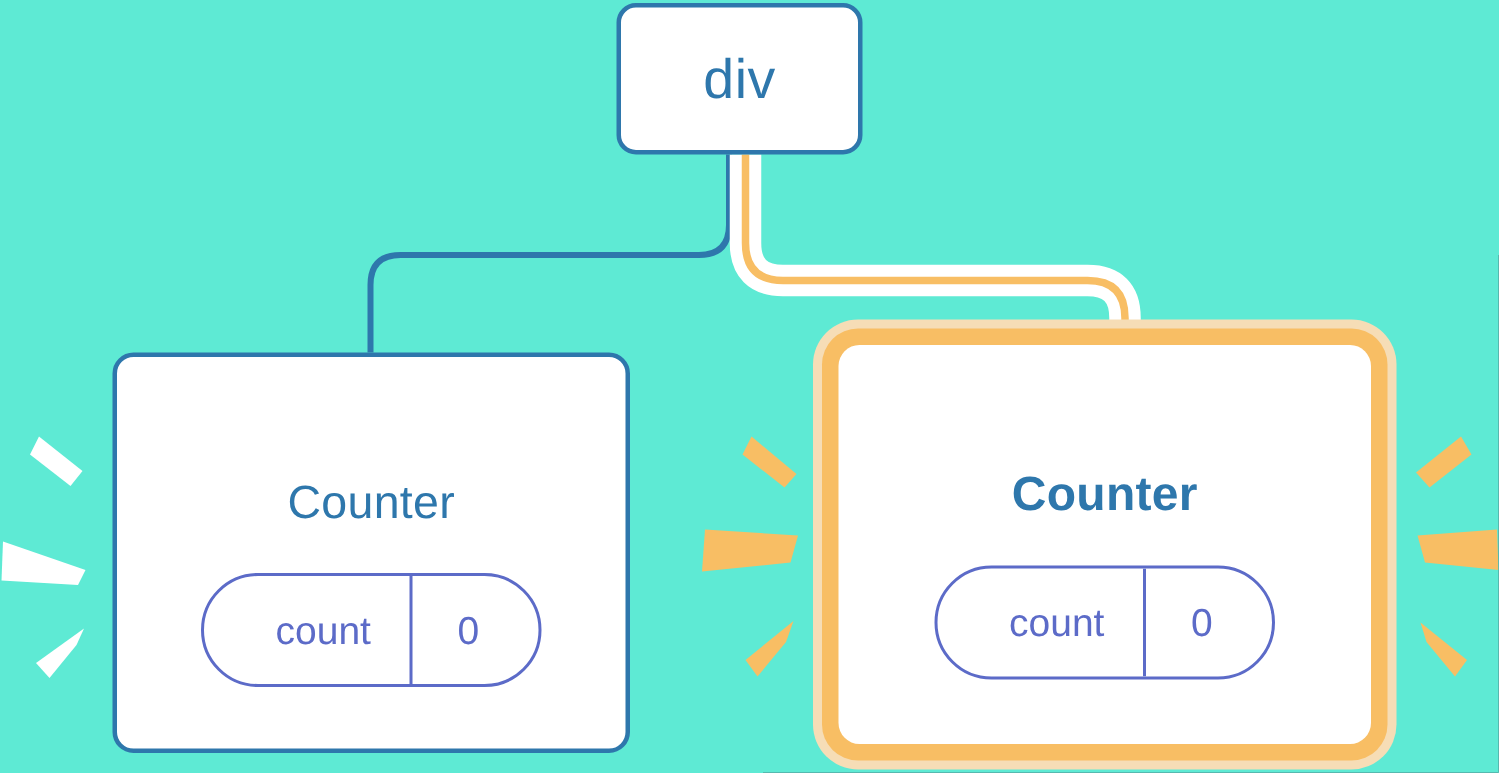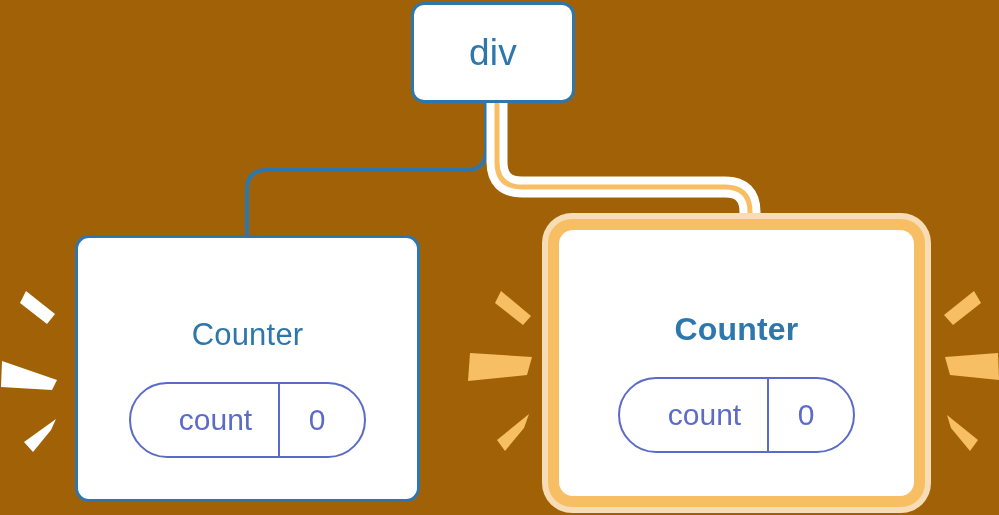--- a/index.html
+++ b/index.html
@@ -11,21 +11,21 @@
     width: 999px;
     height: 515px;
     background: #4a6672;
     font-family: "Liberation Sans", sans-serif;
     overflow: hidden;
   }
   #stage {
     position: relative;
     width: 999px;
     height: 515px;
-    background: #a16207;
+    background: #5eead4;
   }
   #wires {
     position: absolute;
     left: 0;
     top: 0;
     width: 999px;
     height: 515px;
   }
   #sparkles {
     position: absolute;
@@ -119,21 +119,21 @@
     border: 2px solid #5c6bc8;
     border-radius: 999px;
     height: 72px;
     overflow: hidden;
   }
   .pill-key, .pill-val {
     display: flex;
     align-items: center;
     justify-content: center;
     color: #5c6bc8;
-    font-size: 30px;
+    font-size: 26px;
     line-height: 1;
   }
   .pill-key {
     padding: 0 26px 0 48px;
   }
   .pill-val {
     border-left: 2px solid #5c6bc8;
     padding: 0 34px 0 24px;
     min-width: 26px;
   }

